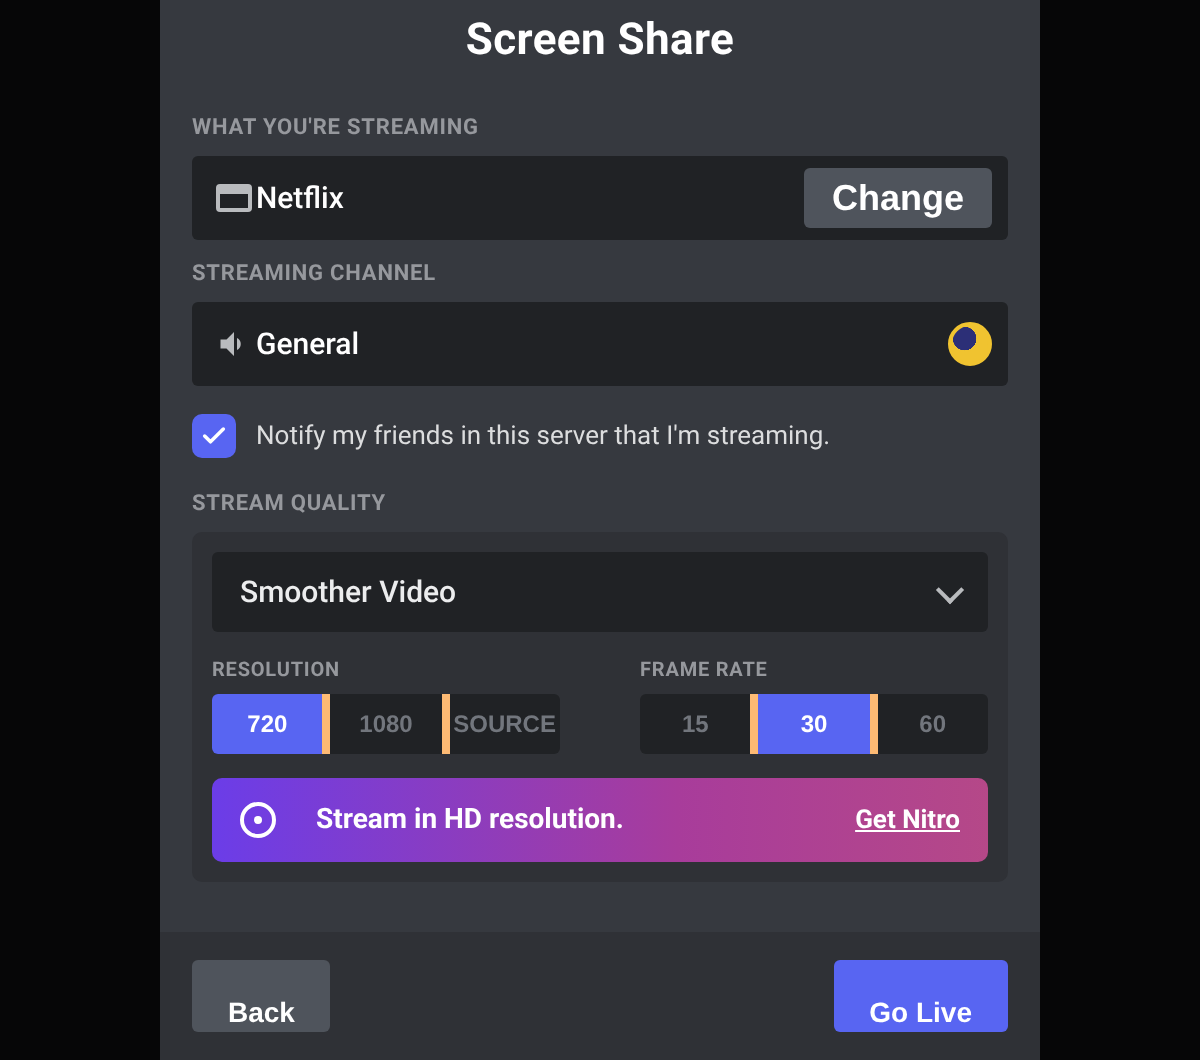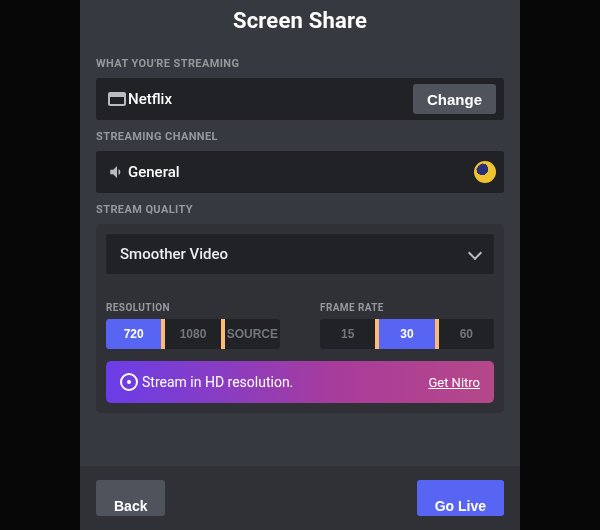--- a/index.html
+++ b/index.html
@@ -47,21 +47,21 @@
     font-size: 15px;
     font-weight: 500;
   }
   .change-btn {
     background: #4f545c;
     color: #fff;
     border: none;
     height: 30px;
     padding: 0 14px;
     border-radius: 3px;
-    font-size: 15px;
+    font-size: 18px;
     font-weight: 600;
     cursor: pointer;
   }
   .window-icon {
     width: 18px; height: 14px;
     border: 2px solid #b9bbbe;
     border-top-width: 5px;
     border-radius: 2px;
   }
   .speaker-icon svg { display: block; }
@@ -103,21 +103,21 @@
   .preset-select .preset-label {
     color: #ecedee; font-size: 15px; font-weight: 500;
   }
   .chevron {
     border: solid #b9bbbe;
     border-width: 0 2px 2px 0;
     display: inline-block; padding: 4px;
     transform: rotate(45deg);
     margin-bottom: 3px;
   }
-  .opt-row { display: flex; gap: 40px; margin-top: 28px; }
+  .opt-row { display: flex; gap: 40px; margin-top: 14px; }
   .opt-group { flex: 1; min-width: 0; }
   .opt-label {
     font-size: 10px; color: #96989D; font-weight: 700;
     letter-spacing: 0.4px; margin-bottom: 6px;
   }
   .seg {
     display: flex; background: #202225;
     border-radius: 3px; overflow: hidden;
     height: 30px;
   }
@@ -130,22 +130,22 @@
   .seg button:last-child { border-right: none; }
   .seg button.active {
     background: #5865f2; color: #fff;
   }
   .nitro-banner {
     margin-top: 12px;
     background: linear-gradient(90deg, #6b3de8 0%, #a83c9b 60%, #b54888 100%);
     border-radius: 5px;
     height: 42px;
     display: flex; align-items: center;
-    padding: 0 14px; gap: 4px;
-    color: #fff; font-size: 14px; font-weight: 400;
+    padding: 0 14px; gap: 20px;
+    color: #fff; font-size: 14px; font-weight: 700;
   }
   .nitro-banner .msg { flex: 1; }
   .nitro-banner .link { text-decoration: underline; cursor: pointer; font-size: 13px; }
   .nitro-icon {
     width: 18px; height: 18px;
     border: 2px solid #fff; border-radius: 50%;
     position: relative;
   }
   .nitro-icon::after {
     content: ""; position: absolute;
@@ -185,20 +185,28 @@
   <div class="field-row">
     <span class="speaker-icon">
       <svg width="18" height="18" viewBox="0 0 24 24" fill="#b9bbbe">
           <path d="M3 9v6h4l5 5V4L7 9H3zm13.5 3a4.5 4.5 0 0 0-2.5-4v8a4.5 4.5 0 0 0 2.5-4z"></path>
         </svg>
     </span>
     <span class="label">General</span>
     <span class="avatar"></span>
   </div>
 
+  <div class="notify-row">
+    <span class="checkbox">
+      <svg width="14" height="14" viewBox="0 0 24 24" fill="none" stroke="#fff" stroke-width="3" stroke-linecap="round" stroke-linejoin="round">
+          <polyline points="20 6 9 17 4 12"></polyline>
+        </svg>
+    </span>
+    <span>Notify my friends in this server that I'm streaming.</span>
+  </div>
 
   <div class="section-label">STREAM QUALITY</div>
   <div class="quality-box">
     <div class="preset-select">
       <span class="preset-label">Smoother Video</span>
       <span class="chevron"></span>
     </div>
 
     <div class="opt-row">
       <div class="opt-group">

